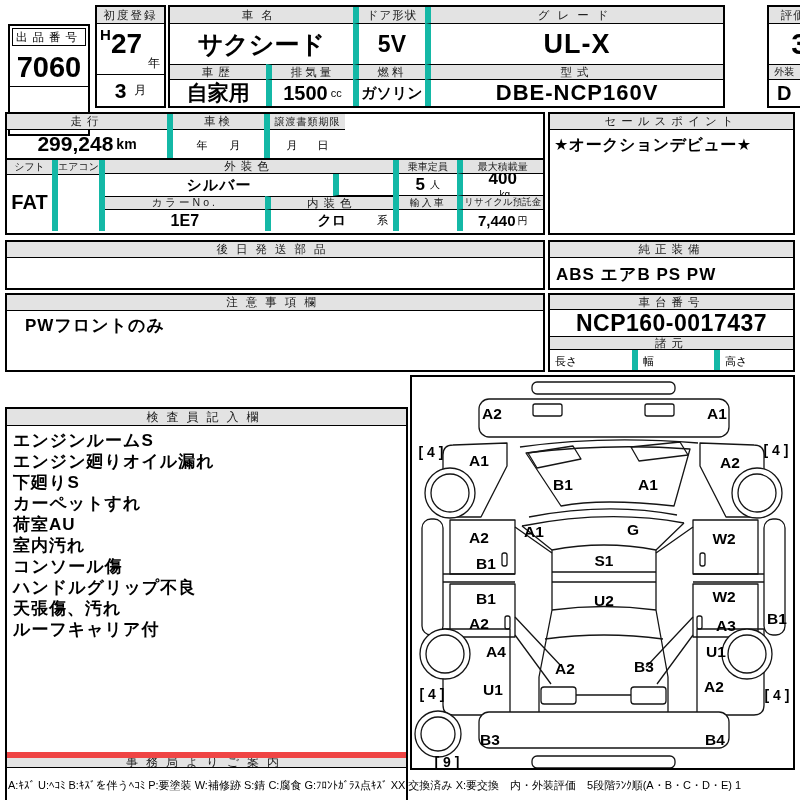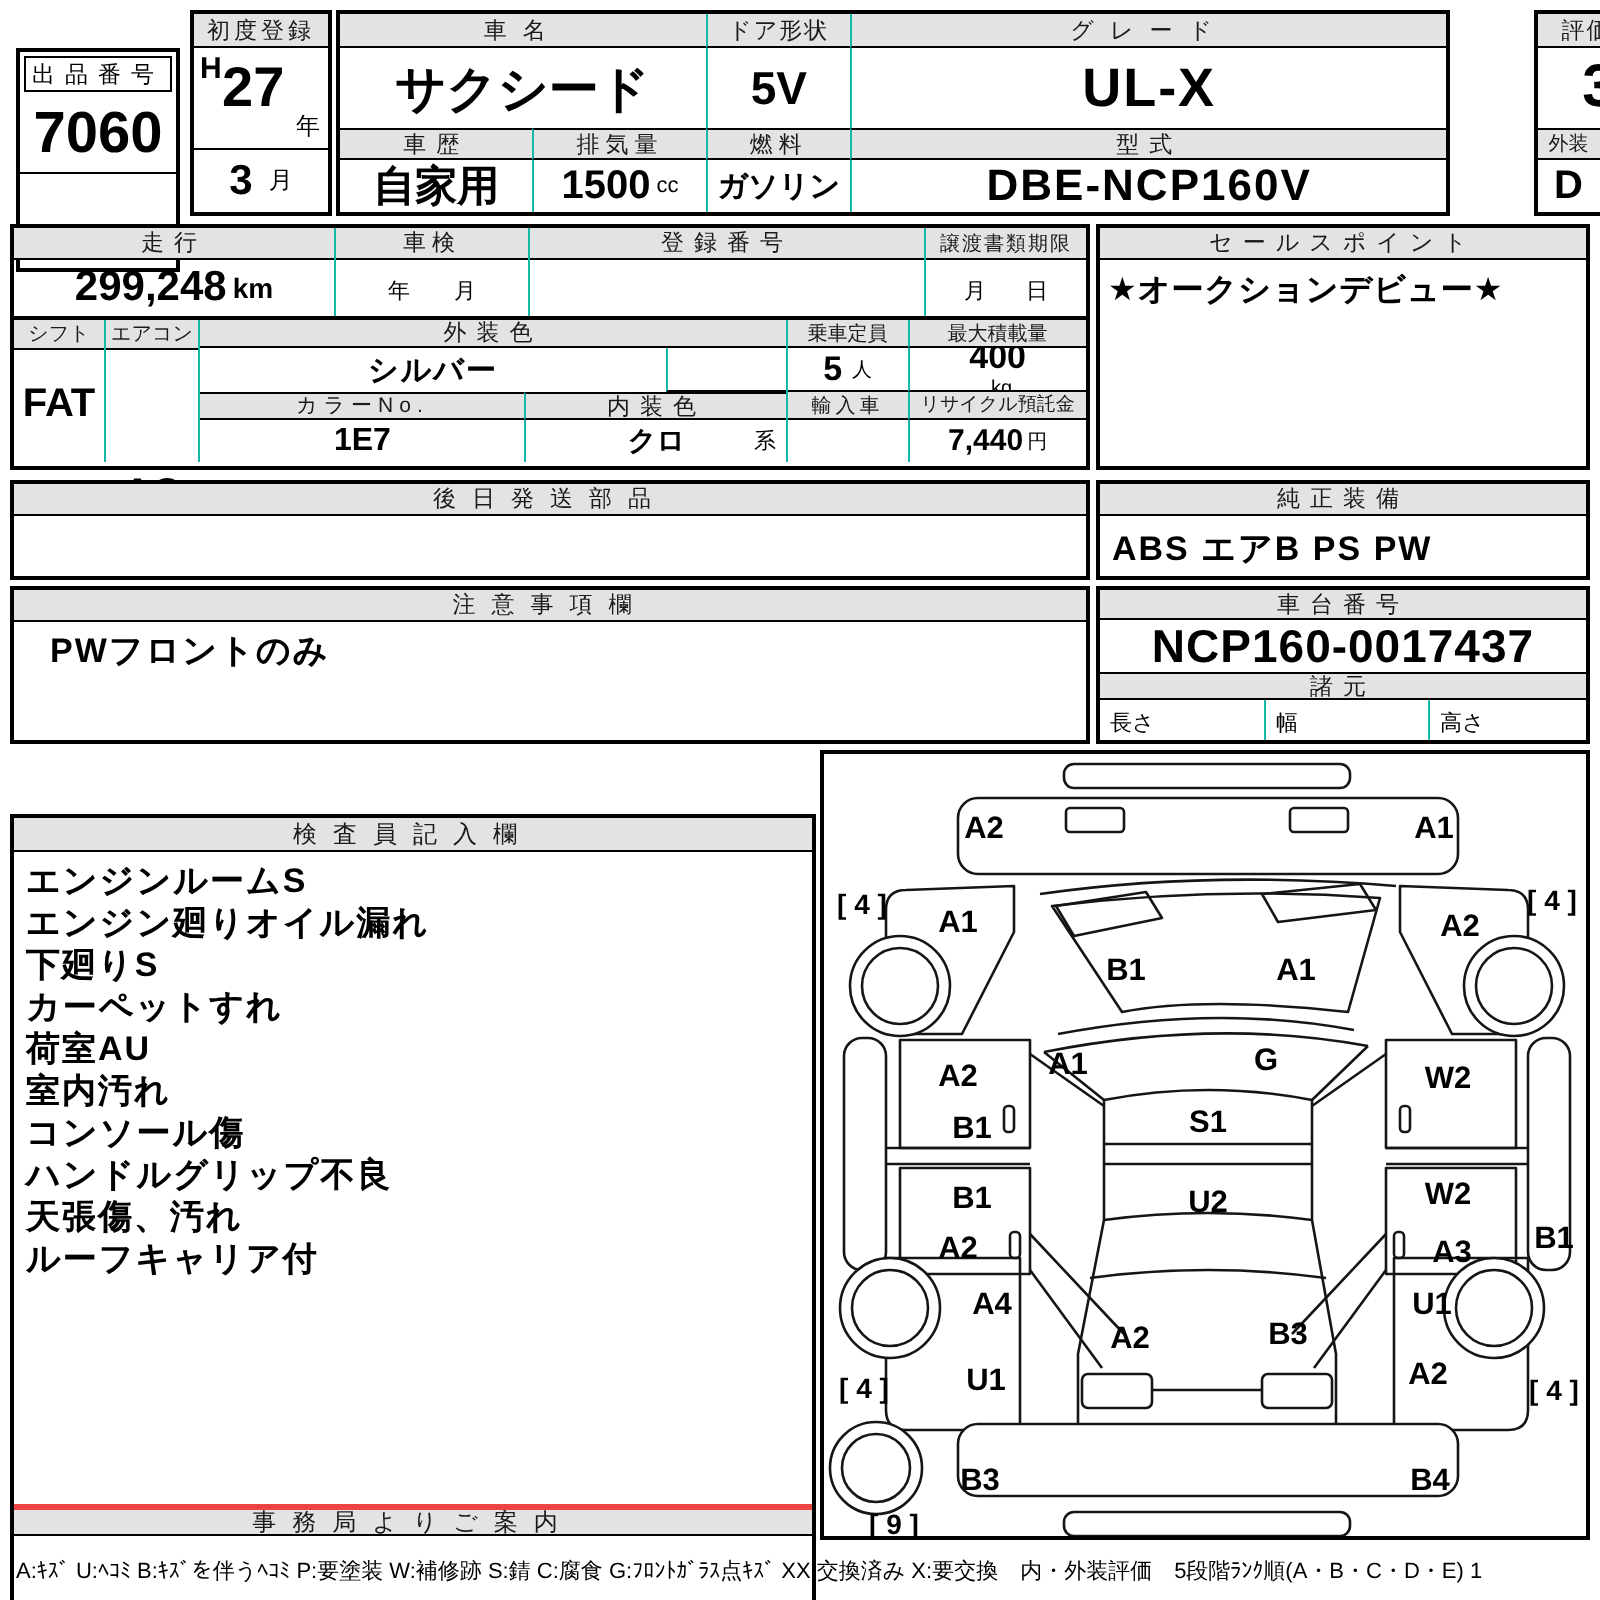--- a/index.html
+++ b/index.html
@@ -2,24 +2,24 @@
 <html><head>
 <meta charset="utf-8">
 <style>
   * { margin:0; padding:0; box-sizing:border-box;
       font-family:"Liberation Sans","DejaVu Sans",sans-serif; }
   html,body{ background:#fff; }
   #sheet{ position:relative; width:800px; height:800px; background:#fff; color:#000; overflow:hidden; }
   .abs{ position:absolute; }
   .b2{ border:2px solid #000; }
   .b1{ border:1px solid #000; }
-  .bl{ border-left:1px solid #14b8a6; }
+  .bl{ border-left:6px solid #14b8a6; }
   .bt{ border-top:1px solid #000; }
   .bb{ border-bottom:1px solid #000; }
-  .bt2{ border-top:3px solid #ef4444; }
+  .bt2{ border-top:6px solid #ef4444; }
   .bb2{ border-bottom:2px solid #000; }
   .hdr{ background:#e3e3e3; display:flex; align-items:center; justify-content:center;
         font-size:11.5px; color:#1a1a1a; border-bottom:1px solid #000; white-space:nowrap; overflow:hidden; }
   .ls1{ letter-spacing:1px; } .ls2{ letter-spacing:2px; } .ls3{ letter-spacing:3px; }
   .ls5{ letter-spacing:5px; } .ls8{ letter-spacing:8px; }
   .f9{ font-size:9.5px; } .f10{ font-size:10px; } .f11{ font-size:11px; }
   .cell{ display:flex; align-items:center; justify-content:center; overflow:hidden; }
   .bold{ font-weight:bold; }
   .row{ display:flex; }
   svg text{ font-family:"Liberation Sans","DejaVu Sans",sans-serif; }
@@ -99,24 +99,20 @@
           <span class="bold" style="font-size:21px;">299,248</span>
           <span class="bold" style="font-size:14px;margin-left:3px;">km</span>
         </div>
       </div>
       <div class="bl" style="width:97px;">
         <div class="hdr ls3" style="height:16px;">車検</div>
         <div class="cell f11" style="height:26px;align-items:flex-end;padding-bottom:3px;">
           <span>年</span>
           <span style="margin-left:22px;">月</span>
         </div>
-      </div>
-      <div class="bl" style="width:198px;">
-        <div class="hdr ls5" style="height:16px;">登録番号</div>
-        <div style="height:26px;"></div>
       </div>
       <div class="bl" style="width:81px;">
         <div class="hdr f10 ls1" style="height:16px;">譲渡書類期限</div>
         <div class="cell f11" style="height:26px;align-items:flex-end;padding-bottom:3px;">
           <span>月</span>
           <span style="margin-left:20px;">日</span>
         </div>
       </div>
     </div>
 

